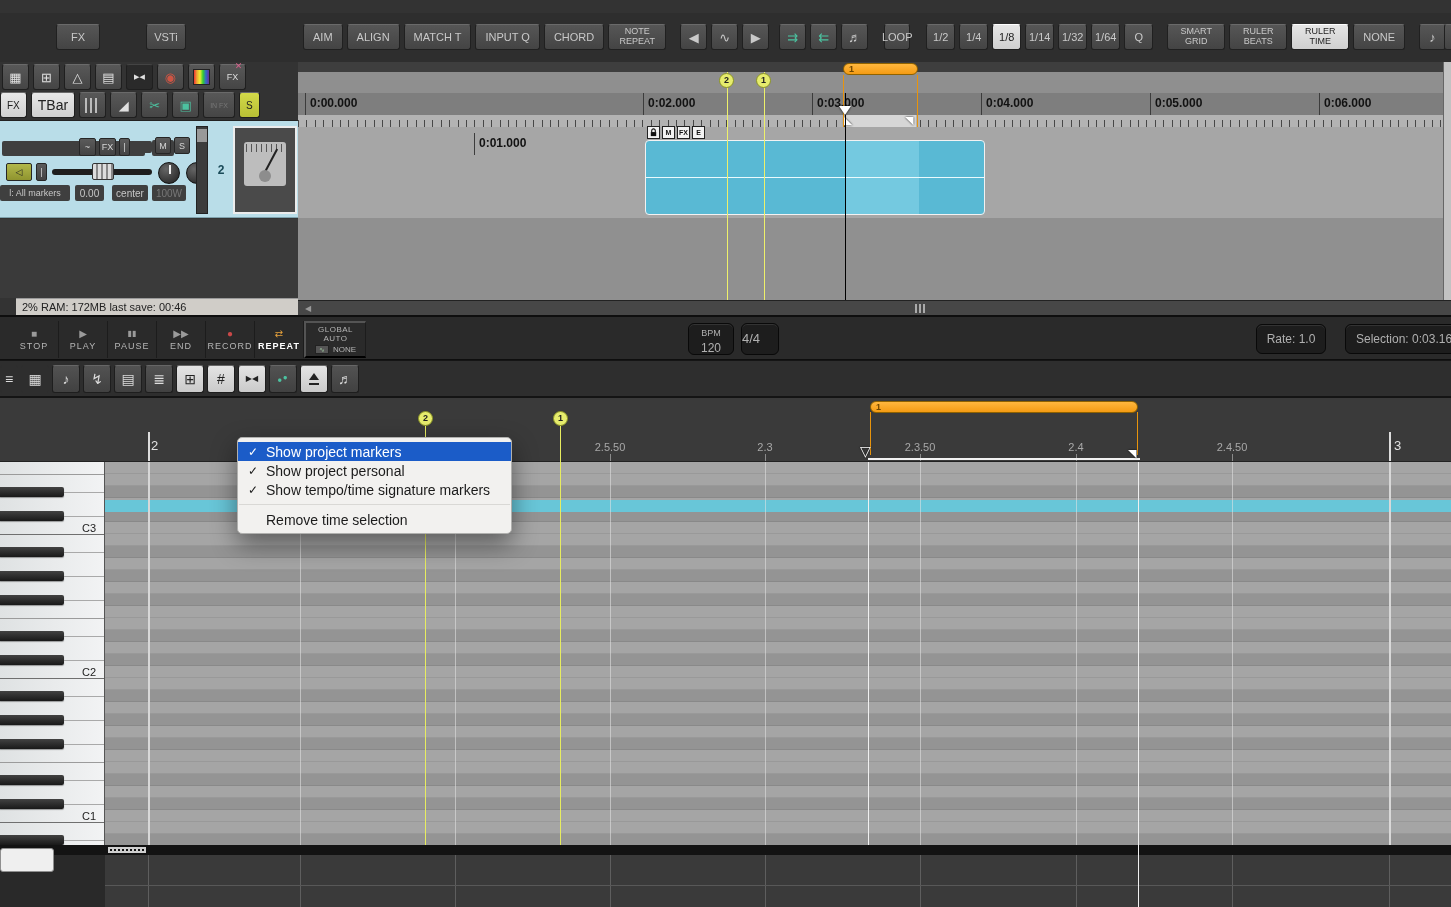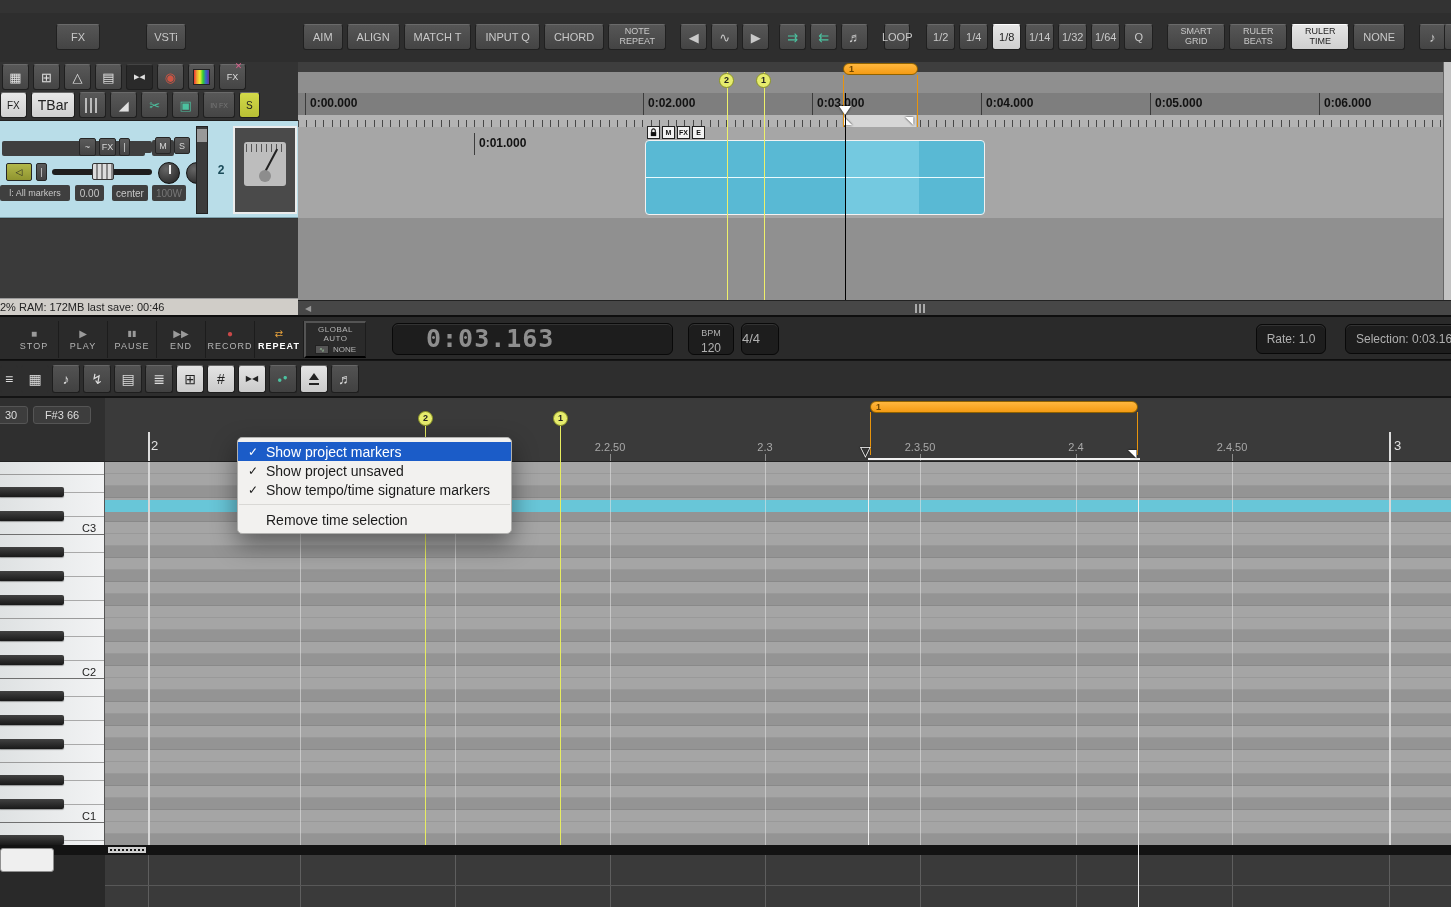--- a/index.html
+++ b/index.html
@@ -53,22 +53,22 @@
   border:2px solid #ececec}
 #vu-inner{position:absolute;left:9px;top:14px;width:42px;height:44px;background:#bdbdbd;border-radius:3px;
   overflow:hidden}
 #vu-needle{position:absolute;left:20px;top:4px;width:2px;height:26px;background:#222;
   transform:rotate(28deg);transform-origin:bottom center}
 #vu-ticks{position:absolute;left:2px;top:2px;width:38px;height:8px;
   background:repeating-linear-gradient(90deg,#555 0 1px,transparent 1px 5px)}
 #vu-dot{position:absolute;left:15px;top:28px;width:12px;height:12px;border-radius:50%;background:#8d8d8d}
 #tp-empty{position:absolute;left:0;top:219px;width:298px;height:79px;background:#3a3a3a}
 
-#status-bar{position:absolute;left:0;top:298px;width:298px;height:17px;background:#d0cdc8;
-  border-top:1px solid #999;color:#222;font-size:11px;line-height:16px;padding-left:0;white-space:nowrap;overflow:hidden}
+#status-bar{position:absolute;left:16px;top:298px;width:298px;height:17px;background:#d0cdc8;
+  border-top:1px solid #999;color:#222;font-size:11px;line-height:16px;padding-left:6px;white-space:nowrap;overflow:hidden}
 
 #arrange{position:absolute;left:298px;top:62px;width:1153px;height:238px;overflow:hidden;background:#a6a6a6}
 .band{position:absolute;left:0;width:1153px}
 .arr-label{position:absolute;height:22px;border-left:1px solid #3c3c3c;color:#121212;
   font-weight:bold;font-size:12px;line-height:20px;padding-left:4px;white-space:nowrap}
 .tickstrip{background:repeating-linear-gradient(90deg,#474747 0 1px,transparent 1px 8.4px)}
 .marker-badge{position:absolute;width:15px;height:15px;border-radius:50%;background:#e6ec6d;
   border:1px solid #8a9326;color:#222;font-size:9px;font-weight:bold;text-align:center;line-height:13px}
 .yline{position:absolute;width:1px;background:#eef06a}
 .region-bar{position:absolute;height:12px;border-radius:6px;background:linear-gradient(#ffb73e,#f49b13);
@@ -378,21 +378,20 @@
           <span class="t-lb">REPEAT</span>
         </button>
         <button id="gauto" style="background: none;">
           <span class="l1">GLOBAL AUTO</span>
           <span class="l2">
             <span class="envbox">∿</span>
             <span>NONE</span>
           </span>
         </button>
       </div>
-    <div class="tbox" id="time-display">0:03.163</div>
     <div class="tbox" id="bpm-box">
       <span>BPM</span><br>
       <b>120</b>
     </div>
     <div class="tbox" id="sig-box">4/4</div>
     <div class="tbox" id="rate-box">Rate:  1.0</div>
     <div class="tbox" id="sel-box">Selection:  0:03.16</div>
   </div>
 
   <div id="midi-toolbar">
@@ -429,24 +428,20 @@
       <button class="mbtn light">
         <div class="ejt"></div>
       </button>
       <button class="mbtn">
         <span>♬</span>
       </button>
     </div>
   <div id="mt-sep"></div>
 
   <div id="midi-editor">
-    <div id="me-topleft">
-      <div class="me-field" style="left:-6px;width:34px">30</div>
-      <div class="me-field" style="left:33px;width:58px">F#3 66</div>
-    </div>
     <div id="me-keys">
         <div class="wkey-line" style="top: 12px;"></div>
         <div class="bkey" style="top: 25px;"></div>
         <div class="bkey-line" style="top: 30px;"></div>
         <div class="bkey" style="top: 49px;"></div>
         <div class="bkey-line" style="top: 54px;"></div>
         <div class="okey-line" style="top: 72px;"></div>
         <div class="key-label" style="top: 60px;">C3</div>
         <div class="bkey" style="top: 85px;"></div>
         <div class="bkey-line" style="top: 90px;"></div>
@@ -514,21 +509,21 @@
         <div class="grow" style="top: 360px; background: rgb(165, 165, 165); border-bottom: 1px solid rgba(0, 0, 0, 0.07);"></div>
         <div class="grow" style="top: 372px; background: rgb(148, 148, 148); border-bottom: 1px solid rgba(0, 0, 0, 0.07);"></div>
         <div style="position: absolute; left: 0px; top: 38px; width: 1346px; height: 12px; background: rgb(104, 198, 216);"></div>
       </div>
     <div id="me-bottom"></div>
     <div id="me-grip"></div>
     <div id="cc-left"></div>
     <div id="cc-lane"></div>
     <div id="cc-white"></div>
   <div class="mr-bar" style="left: 151px;">2</div>
-      <div class="mr-sub" style="left: 610px;">2.2.50</div>
+      <div class="mr-sub" style="left: 610px;">2.5.50</div>
       <div class="mr-sub" style="left: 765px;">2.3</div>
       <div class="mr-sub" style="left: 920px;">2.3.50</div>
       <div class="mr-sub" style="left: 1076px;">2.4</div>
       <div class="mr-sub" style="left: 1232px;">2.4.50</div>
       <div class="mr-bar" style="left: 1394px;">3</div>
       <div style="position: absolute; left: 148px; top: 34px; width: 2px; height: 30px; background: rgb(221, 221, 221);"></div>
       <div style="position: absolute; left: 1389px; top: 34px; width: 2px; height: 30px; background: rgb(221, 221, 221);"></div>
       <div style="position: absolute; left: 300px; top: 56px; width: 1px; height: 8px; background: rgb(138, 138, 138);"></div>
       <div style="position: absolute; left: 455px; top: 56px; width: 1px; height: 8px; background: rgb(138, 138, 138);"></div>
       <div style="position: absolute; left: 610px; top: 56px; width: 1px; height: 8px; background: rgb(138, 138, 138);"></div>
@@ -572,21 +567,21 @@
       <div class="sel-glyph" style="left: 1128px; top: 50px;">◥</div>
     </div>
 
   <div id="context-menu">
       <div class="cm-item hl">
         <span class="chk">✓</span>
         <span>Show project markers</span>
       </div>
       <div class="cm-item">
         <span class="chk">✓</span>
-        <span>Show project unsaved</span>
+        <span>Show project personal</span>
       </div>
       <div class="cm-item">
         <span class="chk">✓</span>
         <span>Show tempo/time signature markers</span>
       </div>
       <div class="cm-sep"></div>
       <div class="cm-item">
         <span class="chk"></span>
         <span>Remove time selection</span>
       </div>

